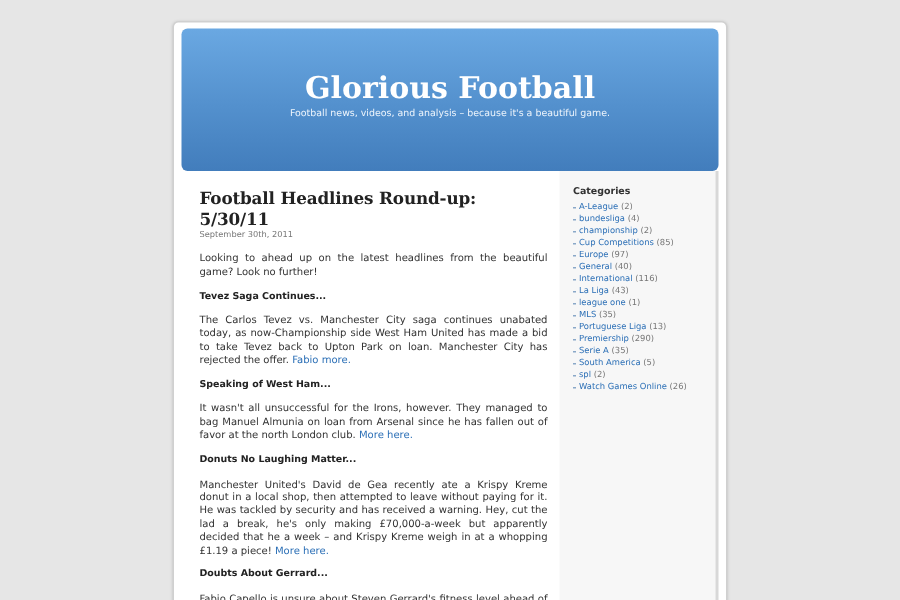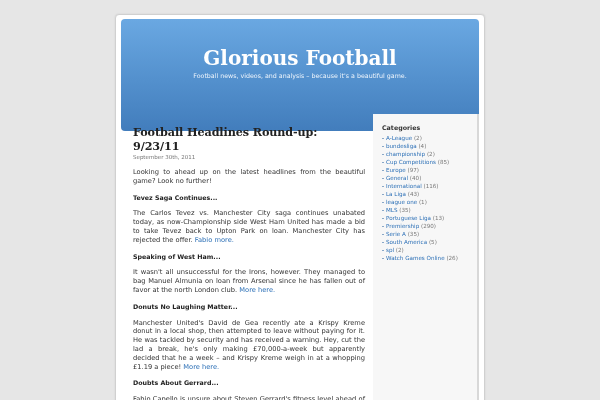--- a/index.html
+++ b/index.html
@@ -18,21 +18,21 @@
       background: #ffffff;
       border: 1px solid #d0d0d0;
       border-radius: 4px 4px 0 0;
       box-shadow: 0 0 2px rgba(0,0,0,0.1);
     }
     #header {
       position: absolute;
       left: 5px;
       top: 4px;
       width: 358px;
-      height: 112px;
+      height: 95px;
       border-radius: 4px;
       background: linear-gradient(to bottom, #6aa8e2 0%, #5390cd 55%, #427dbc 100%);
       text-align: center;
     }
     #blog-title {
       display: block;
       padding-top: 27px;
       font-family: "DejaVu Serif", serif;
       font-weight: bold;
       font-size: 20px;
@@ -130,21 +130,21 @@
 <body>
 
 <div id="page">
   <div id="header">
     <a id="blog-title" href="#">Glorious Football</a>
     <div id="blog-desc">Football news, videos, and analysis – because it's a beautiful game.</div>
   </div>
 
   <div id="content">
     <div class="post">
-      <h2 class="post-title">Football Headlines Round-up: 9/23/11</h2>
+      <h2 class="post-title">Football Headlines Round-up: 5/30/11</h2>
       <div class="post-date">September 30th, 2011</div>
       <div class="entry">
         <p>Looking to ahead up on the latest headlines from the beautiful game? Look no further!</p>
 
         <p class="subhead">Tevez Saga Continues...</p>
         <p><span>The Carlos Tevez vs. Manchester City saga continues unabated today, as now-Championship side West Ham United has made a bid to take Tevez back to Upton Park on loan. Manchester City has rejected the offer. </span><a href="#">Fabio more.</a></p>
 
         <p class="subhead">Speaking of West Ham...</p>
         <p><span>It wasn't all unsuccessful for the Irons, however. They managed to bag Manuel Almunia on loan from Arsenal since he has fallen out of favor at the north London club. </span><a href="#">More here.</a></p>
 

